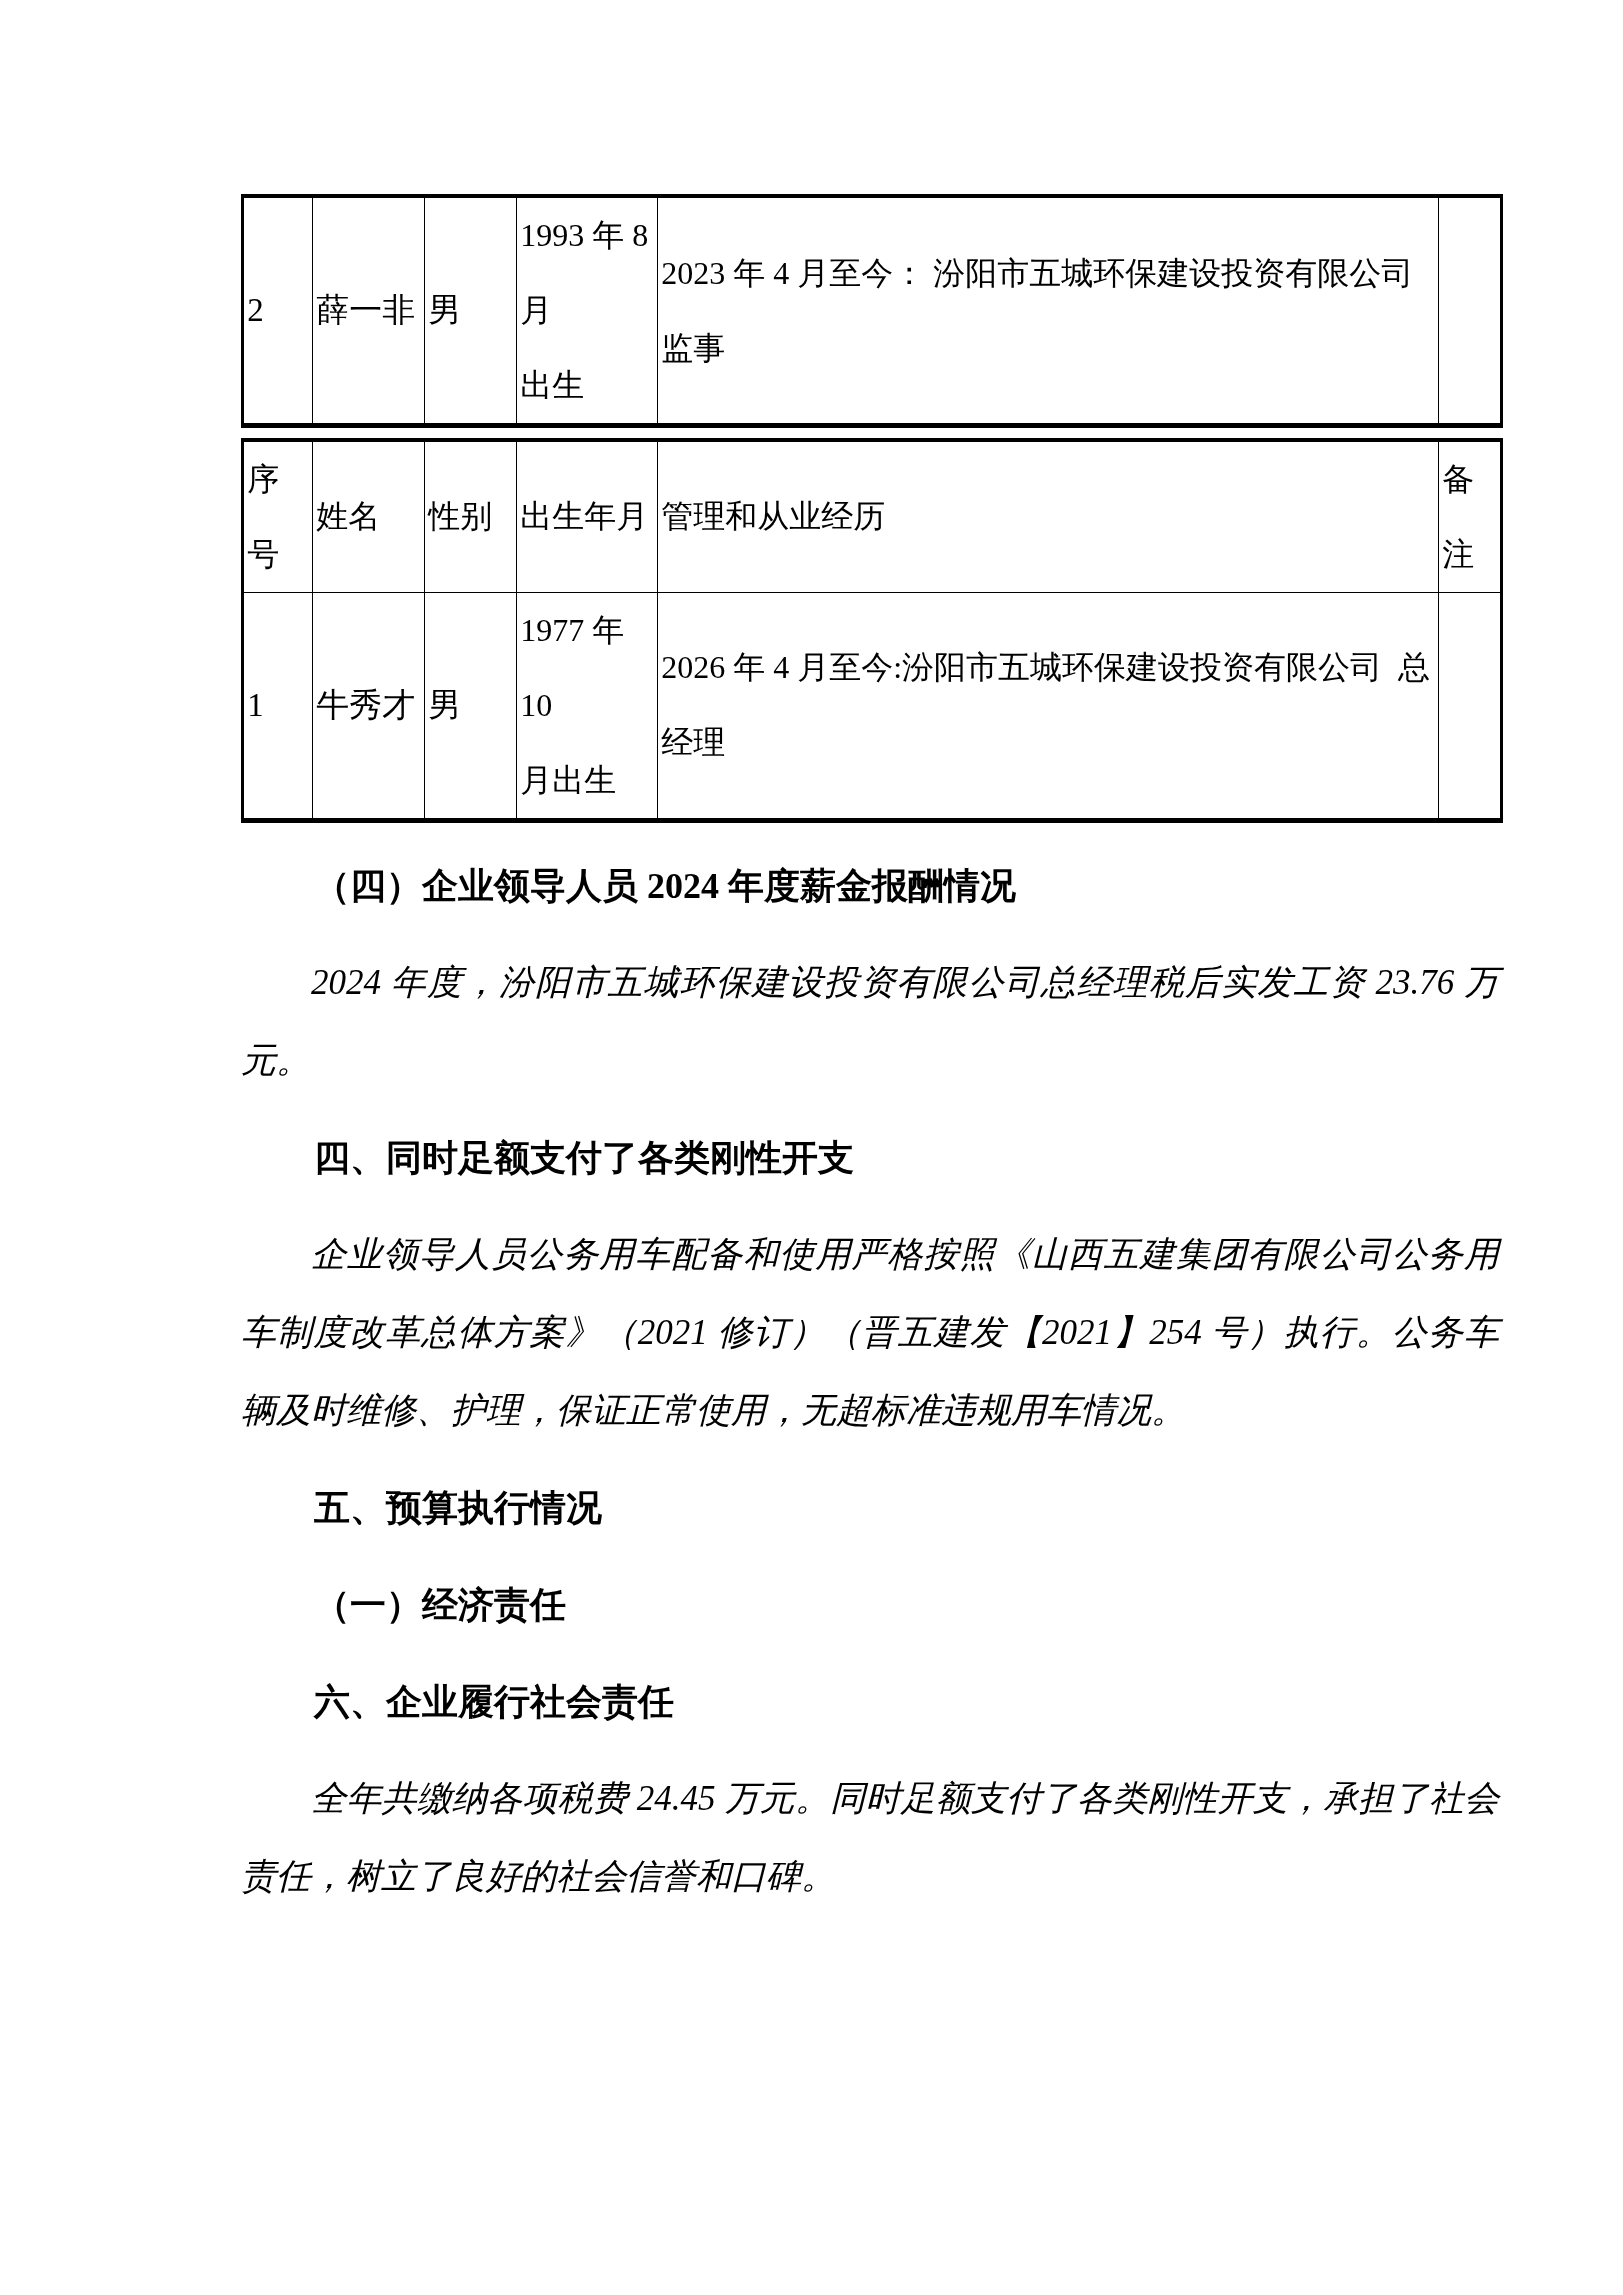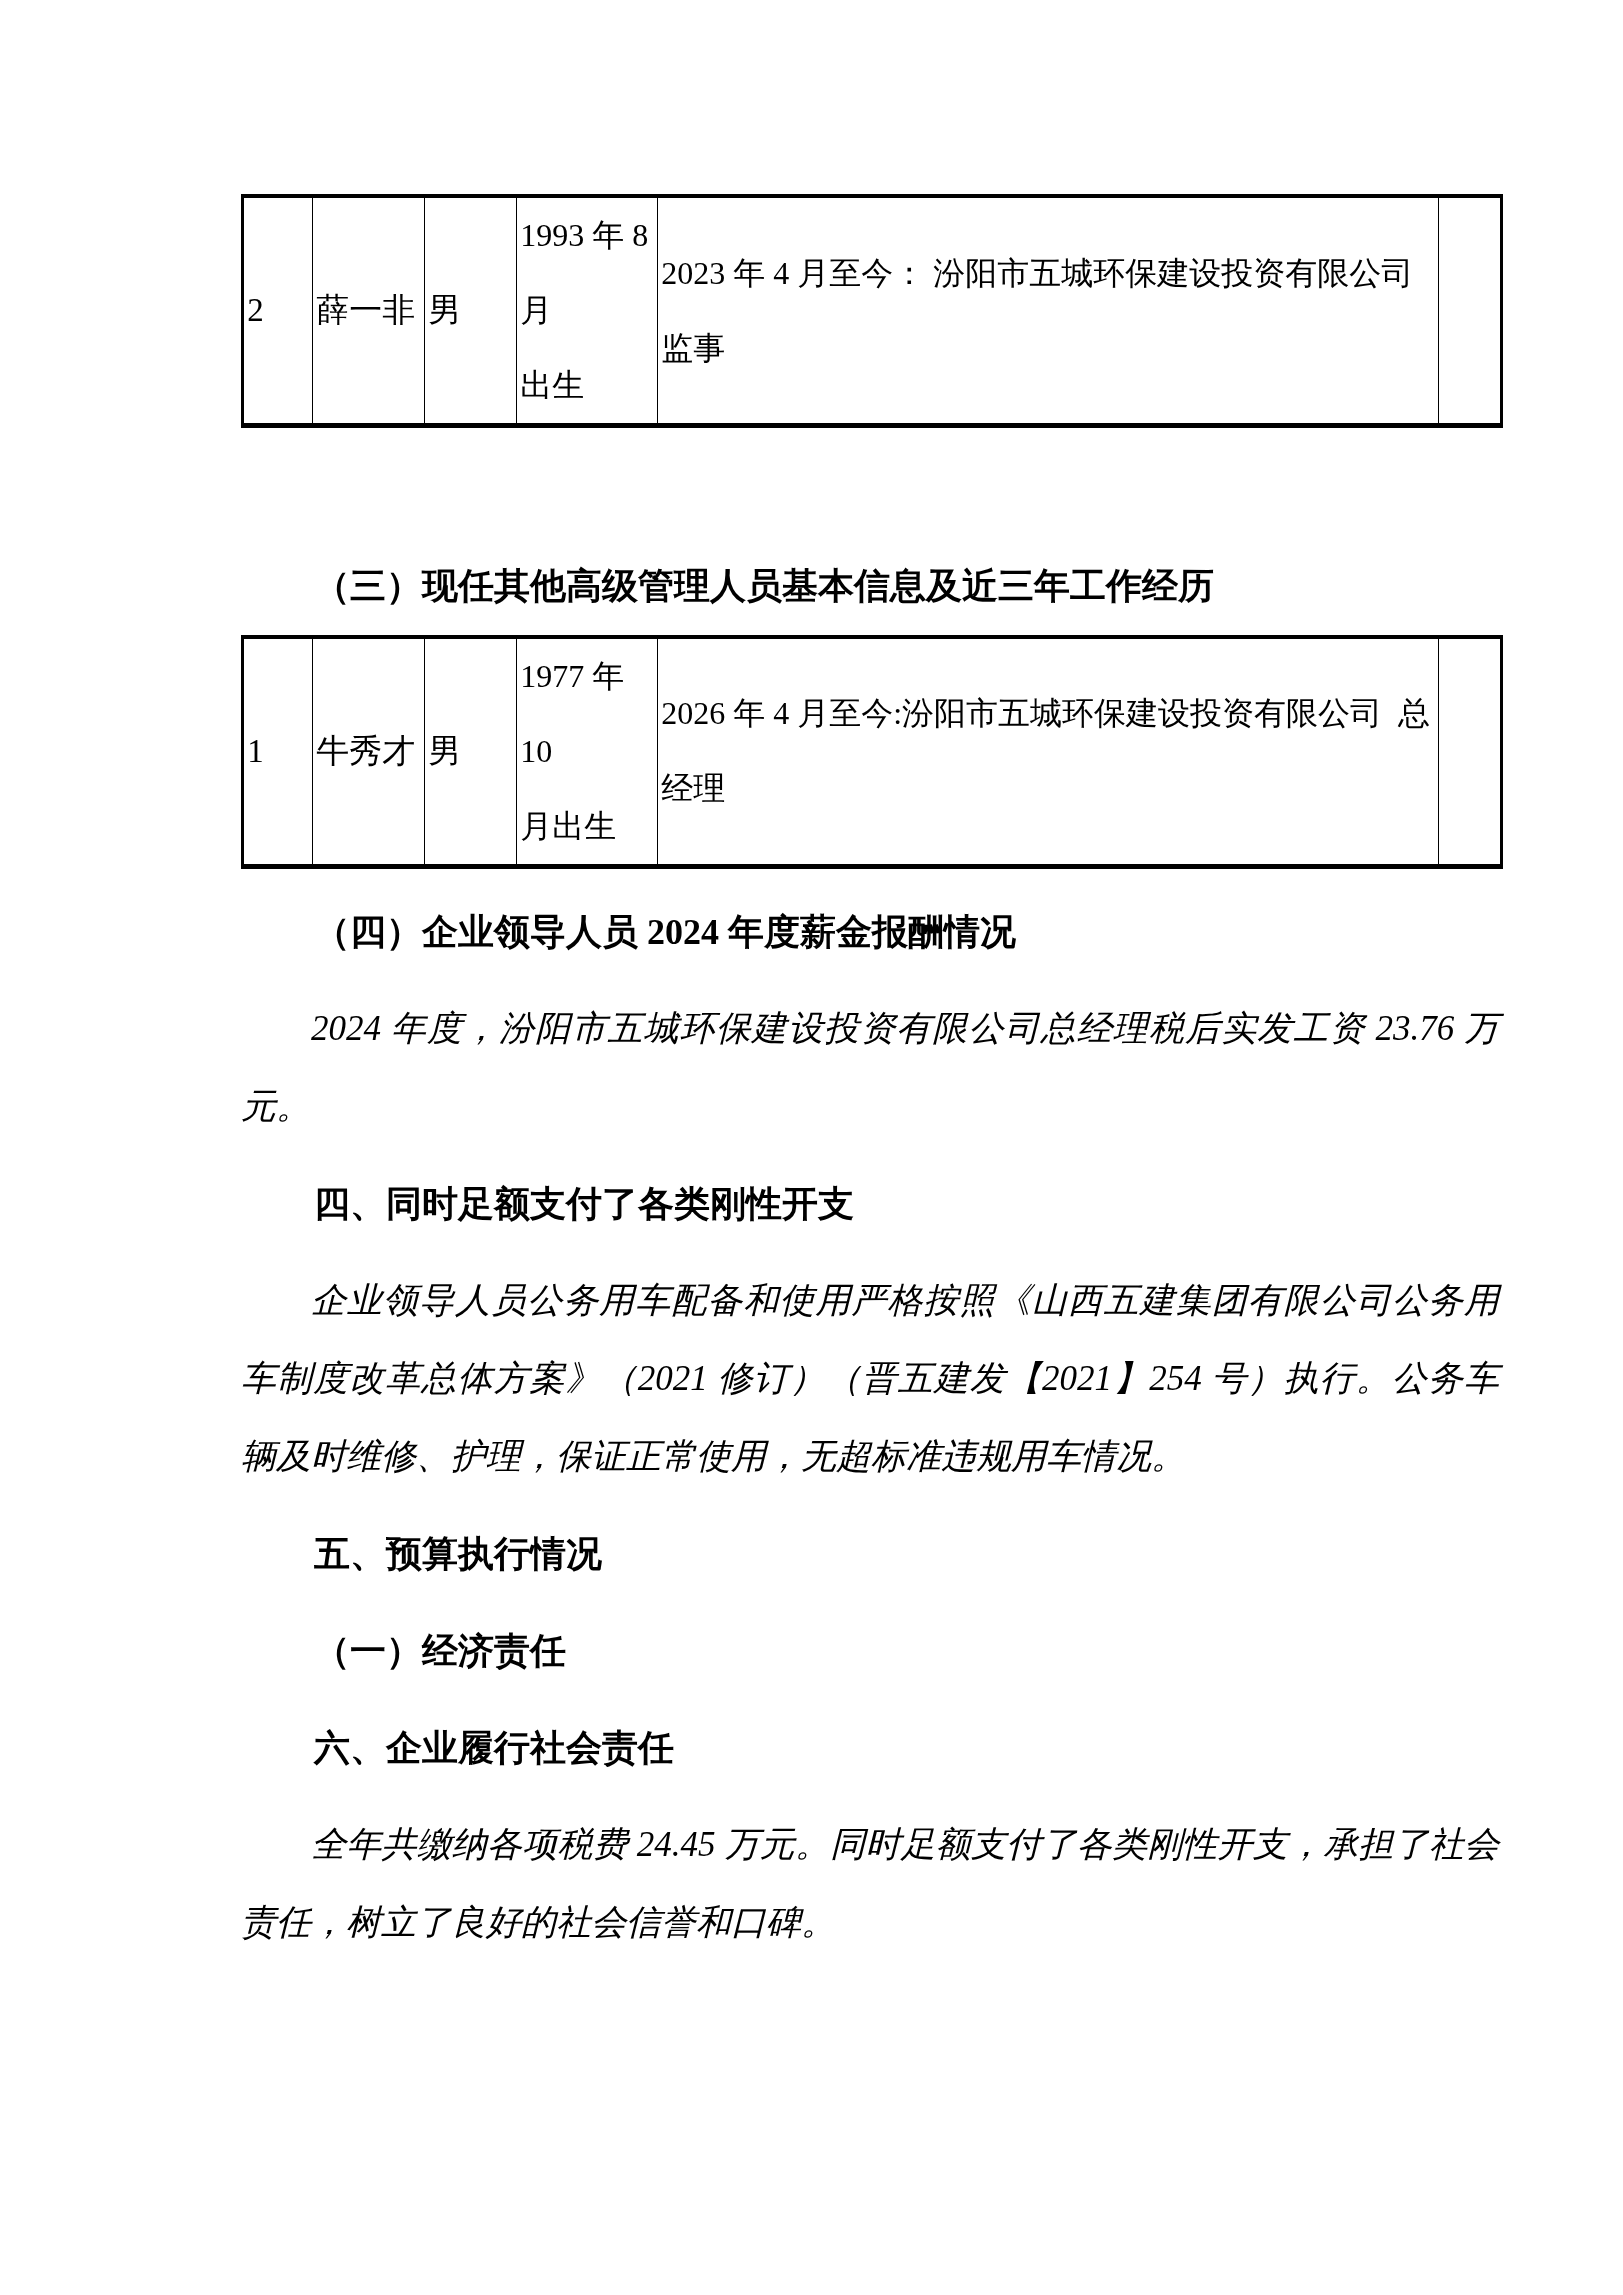--- a/index.html
+++ b/index.html
@@ -88,32 +88,39 @@
         <td class="cell-birth">
           <div>1993 年 8 月</div>
           <div>出生</div>
         </td>
         <td class="cell-exp">2023 年 4 月至今： 汾阳市五城环保建设投资有限公司  监事</td>
         <td></td>
       </tr>
     </tbody>
       </table>
 
-    <div class="heading heading-sub3">（三）现任其他高级管理人员基本信息及近三年工作经历</div>
 
     <table class="doc-table main-table">
       <colgroup>
         <col style="width:70px">
           <col style="width:112px">
           <col style="width:92px">
         <col style="width:141px">
           <col style="width:781px">
           <col style="width:63px">
       </colgroup>
       <tbody>
+          <tr class="row-header">
+        <td>序号</td>
+        <td>姓名</td>
+        <td>性别</td>
+        <td>出生年月</td>
+        <td>管理和从业经历</td>
+        <td>备注</td>
+      </tr>
       <tr class="row-tall">
         <td>1</td>
         <td>牛秀才</td>
         <td>男</td>
         <td class="cell-birth">
           <div>1977 年 10</div>
           <div>月出生</div>
         </td>
         <td class="cell-exp">2026 年 4 月至今:汾阳市五城环保建设投资有限公司  总经理</td>
         <td></td>

